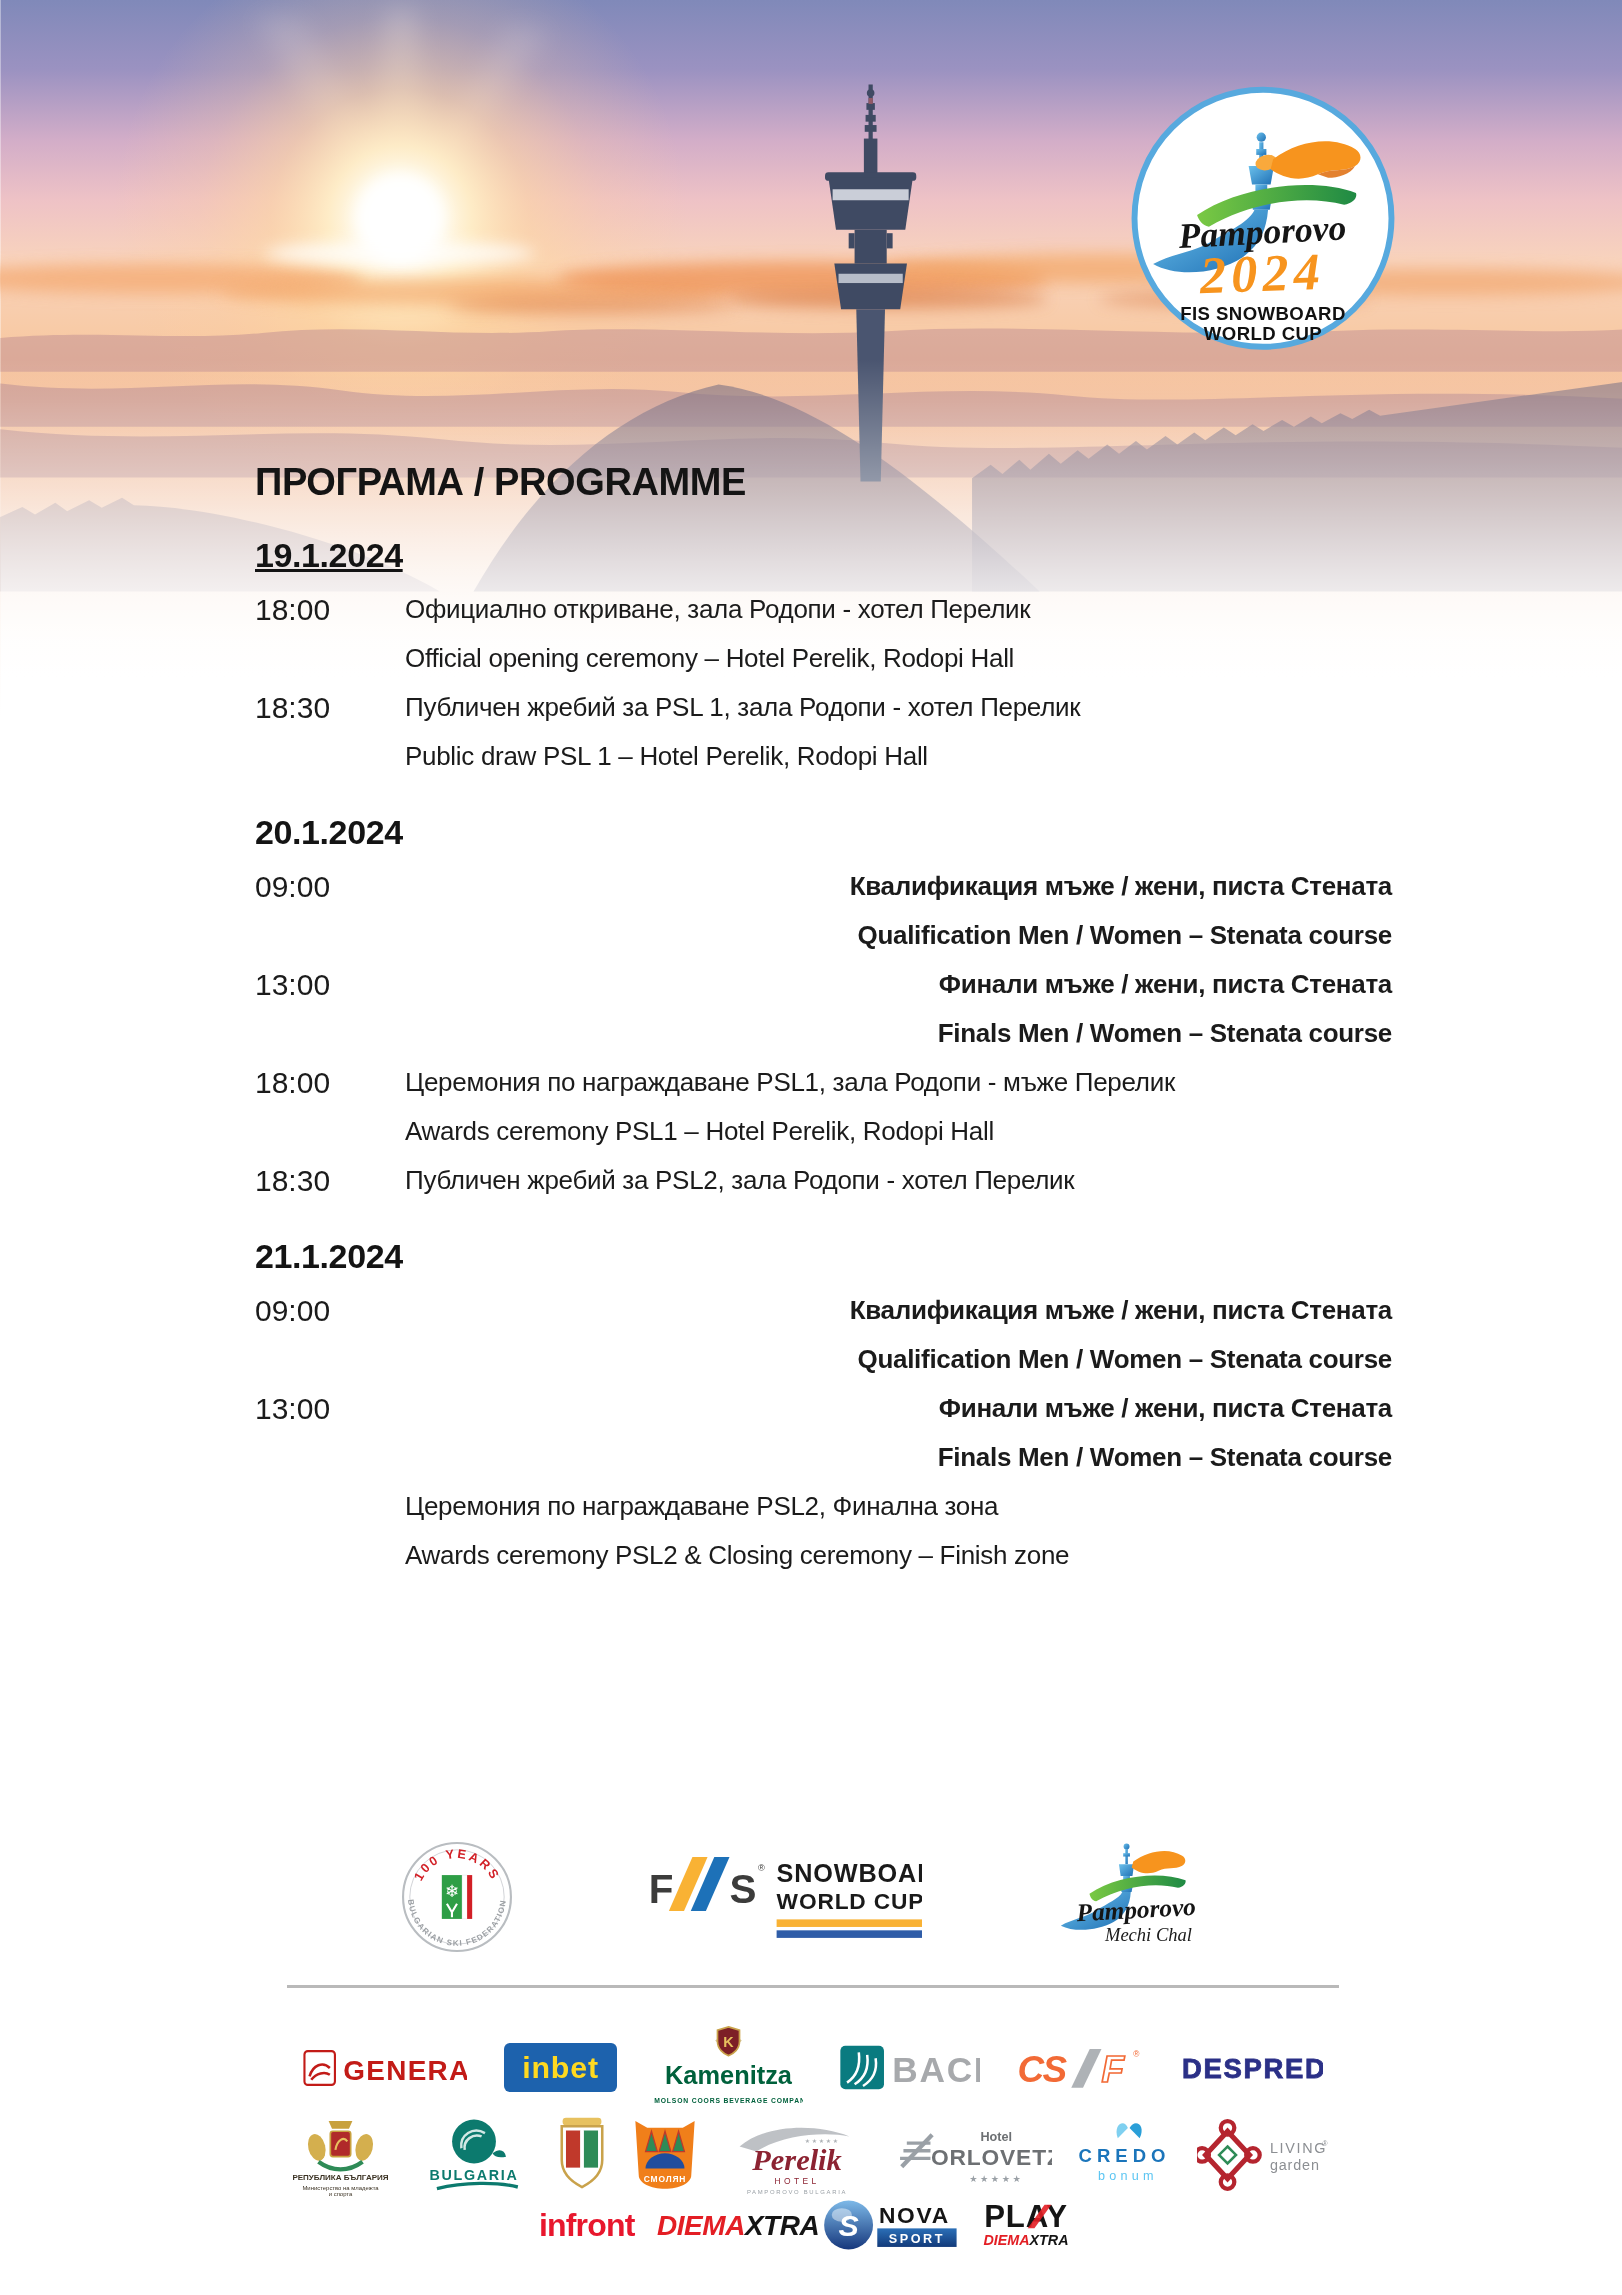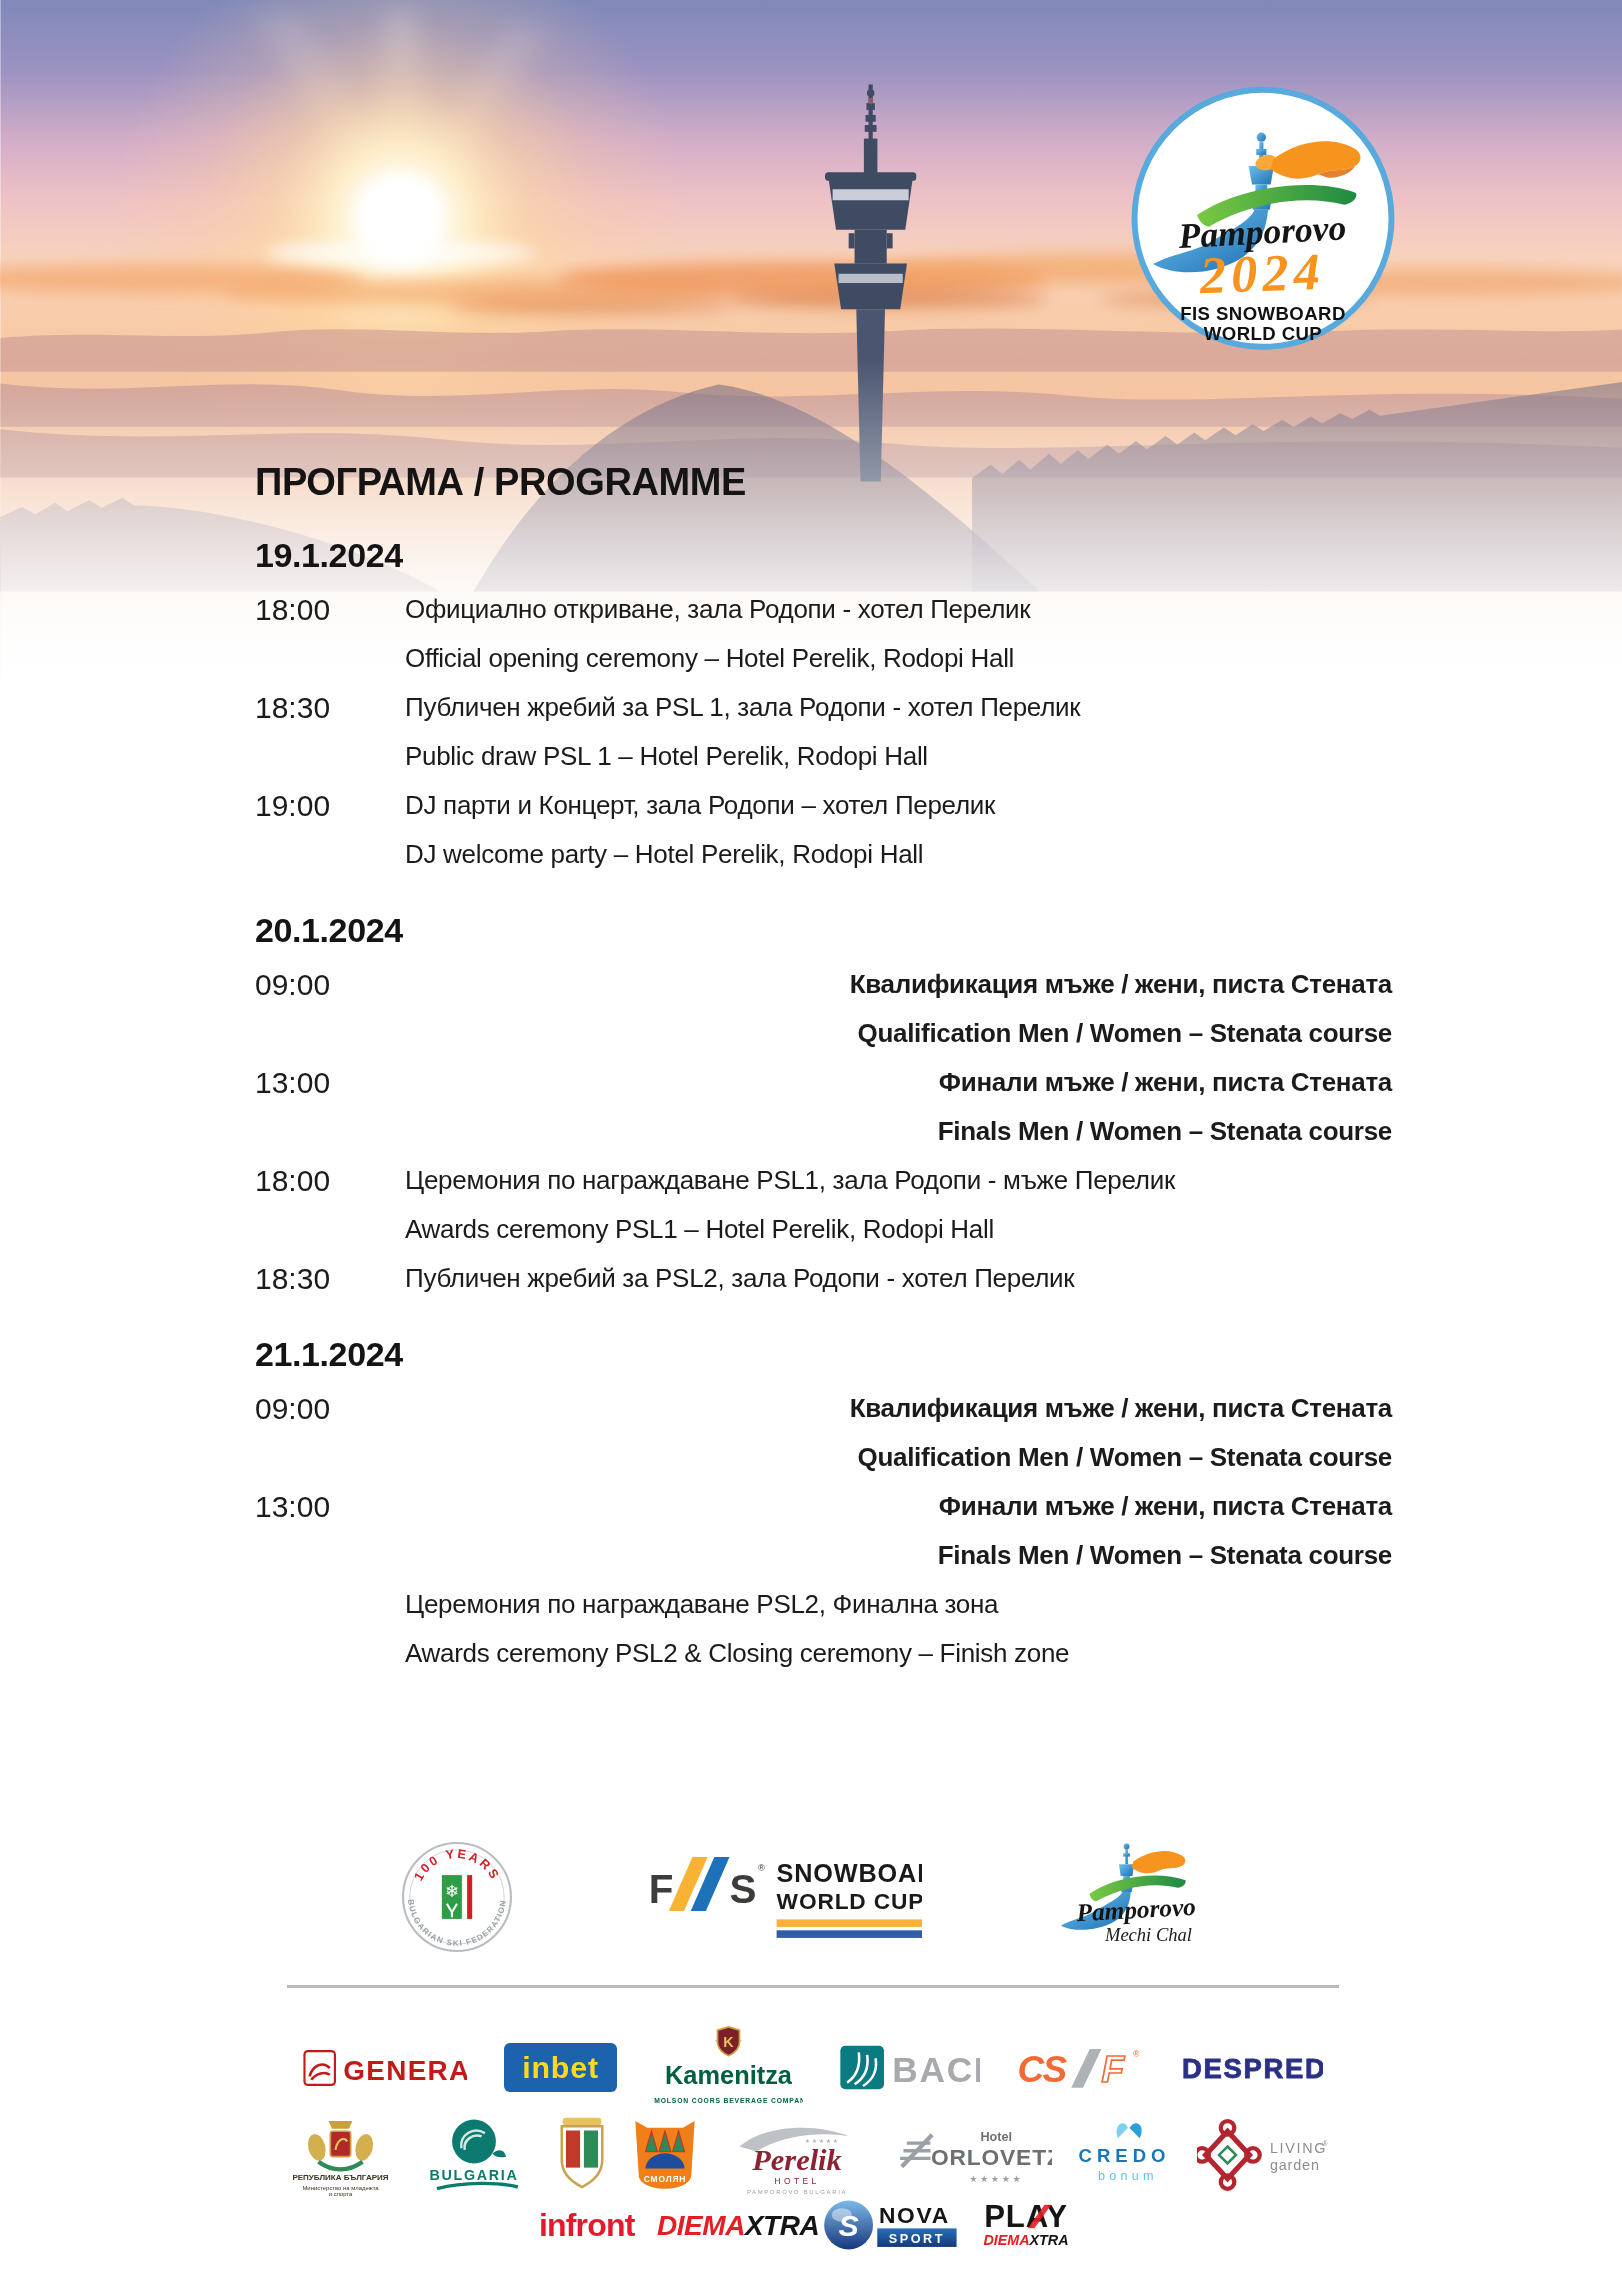--- a/index.html
+++ b/index.html
@@ -6,21 +6,21 @@
   body{
     width:1623px;height:2295px;position:relative;overflow:hidden;
     background:#ffffff;font-family:"Liberation Sans",sans-serif;color:#1b1b1b;
   }
   .hero{position:absolute;top:0;left:0;width:1623px;height:997px;}
   .badge{position:absolute;left:1121px;top:78px;width:284px;height:284px;}
   .content{position:absolute;left:255px;top:461px;width:1137px;}
   .page-title{font-size:38px;font-weight:700;letter-spacing:-0.4px;color:#141414;margin:0;}
   .section{margin:0;}
   .date{font-size:34px;font-weight:700;letter-spacing:-0.4px;margin:32px 0 10px 0;color:#141414;}
-  .section.first .date{}
+  .section.first .date{text-decoration:underline;}
   .row{display:grid;grid-template-columns:150px 1fr;}
   .row .time{font-size:30px;line-height:49px;font-weight:400;}
   .row .bg,.row .en{font-size:26px;line-height:49px;grid-column:2;font-weight:400;letter-spacing:-0.3px;}
   .row .time{grid-column:1;grid-row:1;}
   .row .bg{grid-row:1;}
   .row .en{grid-row:2;}
   .row.strong .bg,.row.strong .en{font-weight:700;text-align:right;}
   .partners{position:absolute;top:1838px;left:0;width:1623px;display:flex;justify-content:center;align-items:center;gap:127px;}
   .divider{position:absolute;top:1985px;left:287px;width:1052px;height:2.5px;background:#b9b9b9;}
   .sprow{position:absolute;left:0;width:1623px;display:flex;justify-content:center;align-items:center;}
@@ -174,25 +174,20 @@
     <div class="row">
       <div class="time">18:00</div>
       <div class="bg">Официално откриване, зала Родопи - хотел Перелик</div>
       <div class="en">Official opening ceremony – Hotel Perelik, Rodopi Hall</div>
     </div>
     <div class="row">
       <div class="time">18:30</div>
       <div class="bg">Публичен жребий за PSL 1, зала Родопи - хотел Перелик</div>
       <div class="en">Public draw PSL 1 – Hotel Perelik, Rodopi Hall</div>
     </div>
-    <div class="row">
-      <div class="time">19:00</div>
-      <div class="bg">DJ парти и Концерт, зала Родопи – хотел Перелик</div>
-      <div class="en">DJ welcome party – Hotel Perelik, Rodopi Hall</div>
-    </div>
   </div>
 
   <div class="section">
     <div class="date">20.1.2024</div>
     <div class="row strong">
       <div class="time">09:00</div>
       <div class="bg">Квалификация мъже / жени, писта Стената</div>
       <div class="en">Qualification Men / Women – Stenata course</div>
     </div>
     <div class="row strong">

